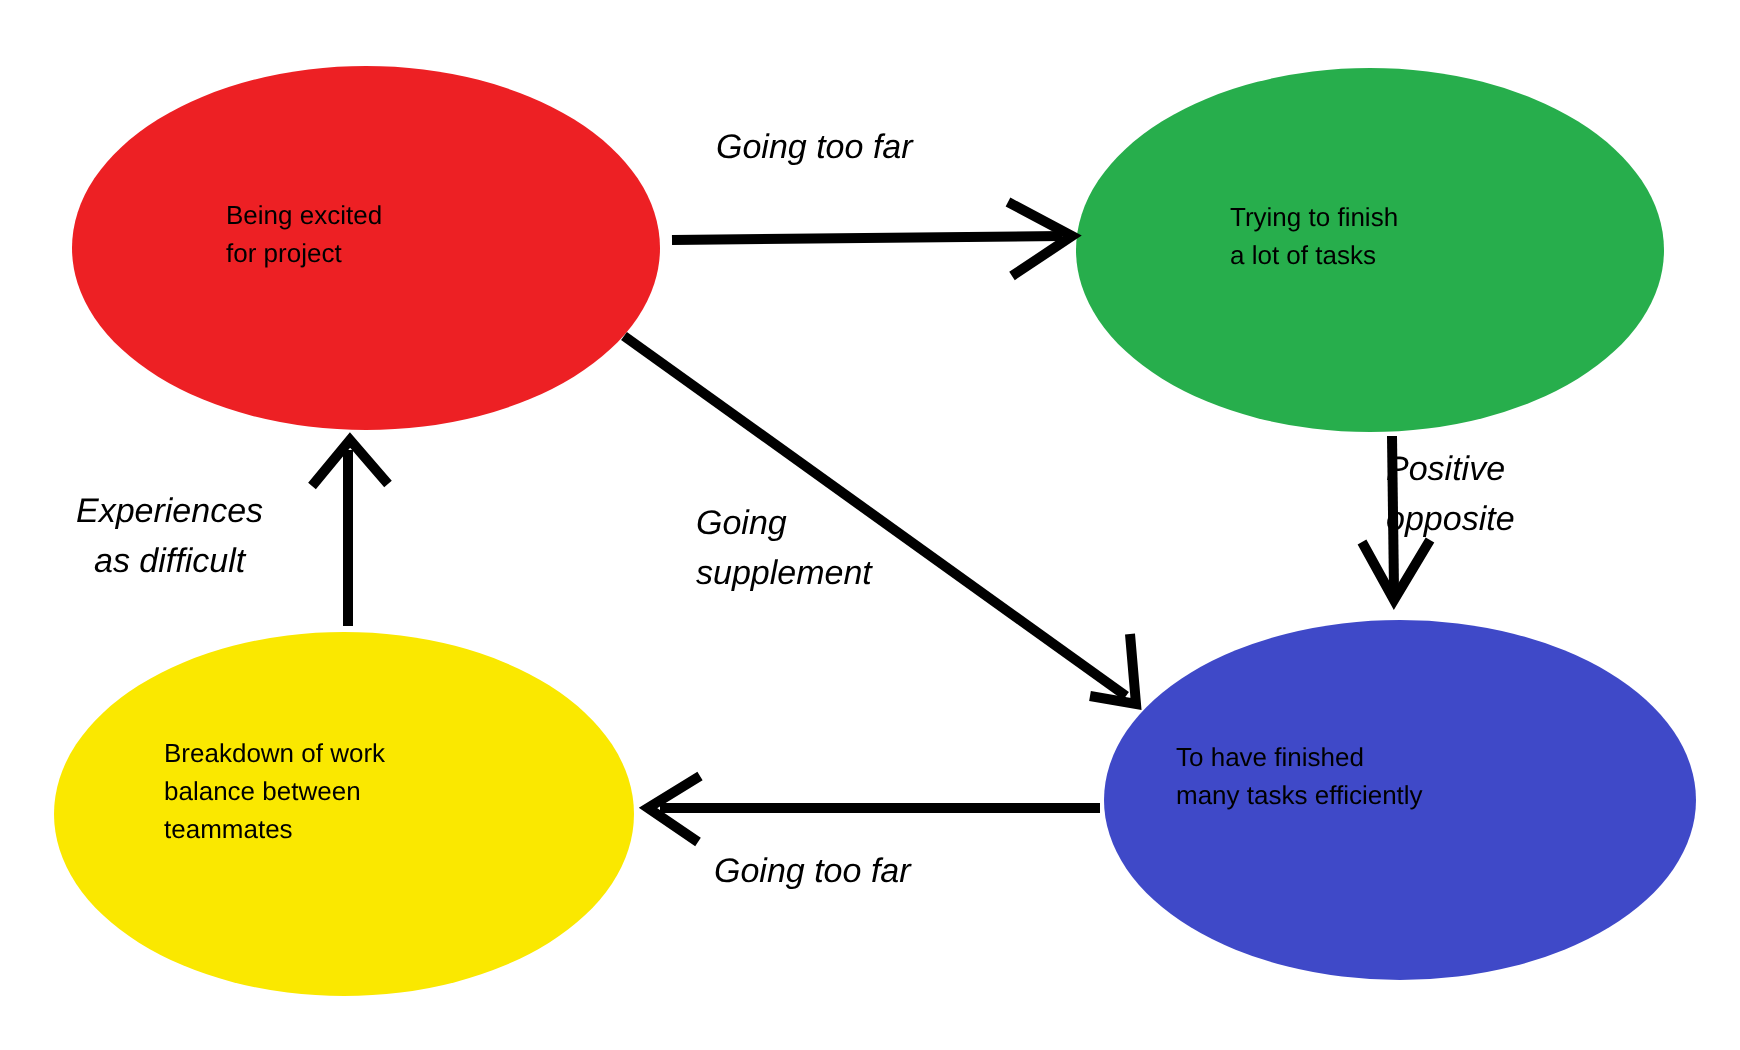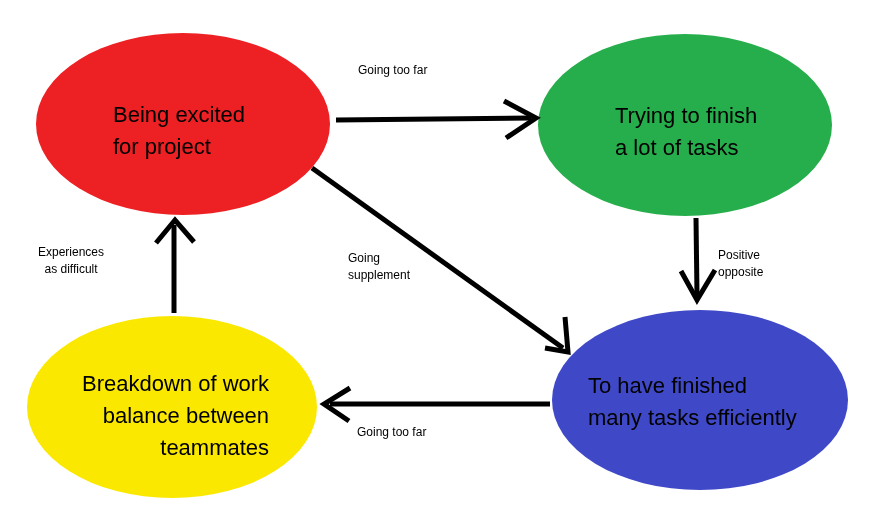--- a/index.html
+++ b/index.html
@@ -22,31 +22,32 @@
     position: absolute;
     left: 0;
     top: 0;
     width: 870px;
     height: 525px;
   }
   .node-label {
     position: absolute;
     color: #000000;
     font-family: "Liberation Sans", sans-serif;
-    font-size: 22px;
+    font-size: 13px;
     line-height: 1.45;
     text-align: left;
     white-space: pre;
     pointer-events: none;
   }
   .edge-label {
     position: absolute;
     color: #000000;
     font-family: "Liberation Sans", sans-serif;
-    font-size: 12px;
+    font-style: italic;
+    font-size: 17px;
     line-height: 1.45;
     white-space: pre;
     pointer-events: none;
   }
 </style>
 </head>
 <body>
 
 <div id="canvas">
 
@@ -69,27 +70,27 @@
         <path d="M 350 388 L 324 404 L 349 421" stroke="#000000" stroke-width="5" fill="none" stroke-linecap="butt" stroke-linejoin="miter"></path>
         <path d="M 156 243 L 175 220 L 194 242" stroke="#000000" stroke-width="5" fill="none" stroke-linecap="butt" stroke-linejoin="miter"></path>
       </g>
   </svg>
 
   <div id="label-layer">
       <div class="node-label" style="left: 113px; top: 99px;">Being excited
 for project</div>
       <div class="node-label" style="left: 615px; top: 100px;">Trying to finish
 a lot of tasks</div>
-      <div class="node-label" style="left: 82px; top: 368px; text-align: right;">Breakdown of work
+      <div class="node-label" style="left: 82px; top: 368px;">Breakdown of work
 balance between
 teammates</div>
       <div class="node-label" style="left: 588px; top: 370px;">To have finished
 many tasks efficiently</div>
       <div class="edge-label" style="left: 358px; top: 62px;">Going too far</div>
-      <div class="edge-label" style="left: 718px; top: 223px; margin-top: 24px;">Positive
+      <div class="edge-label" style="left: 693px; top: 223px;">Positive
 opposite</div>
       <div class="edge-label" style="left: 348px; top: 250px;">Going
 supplement</div>
       <div class="edge-label" style="left: 357px; top: 424px;">Going too far</div>
       <div class="edge-label" style="left: 38px; top: 244px; text-align: center;">Experiences
 as difficult</div>
     </div>
 
 </div>
 

